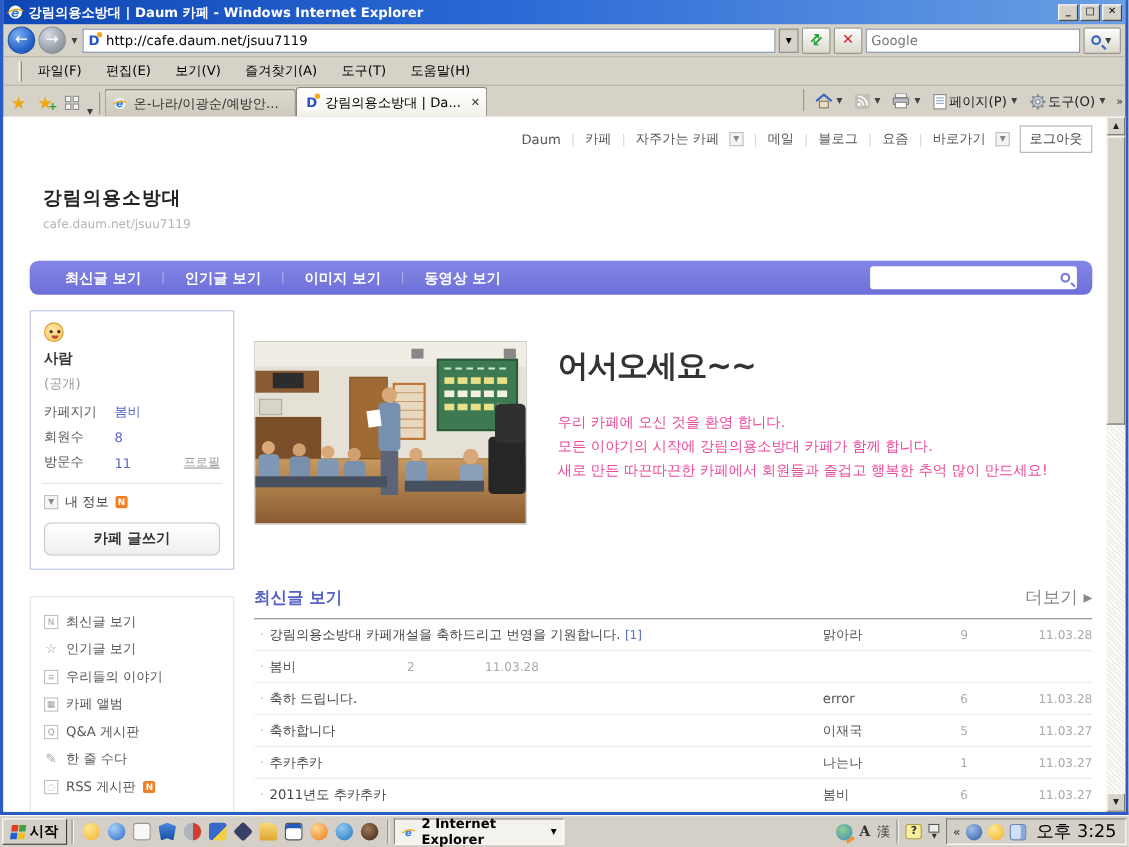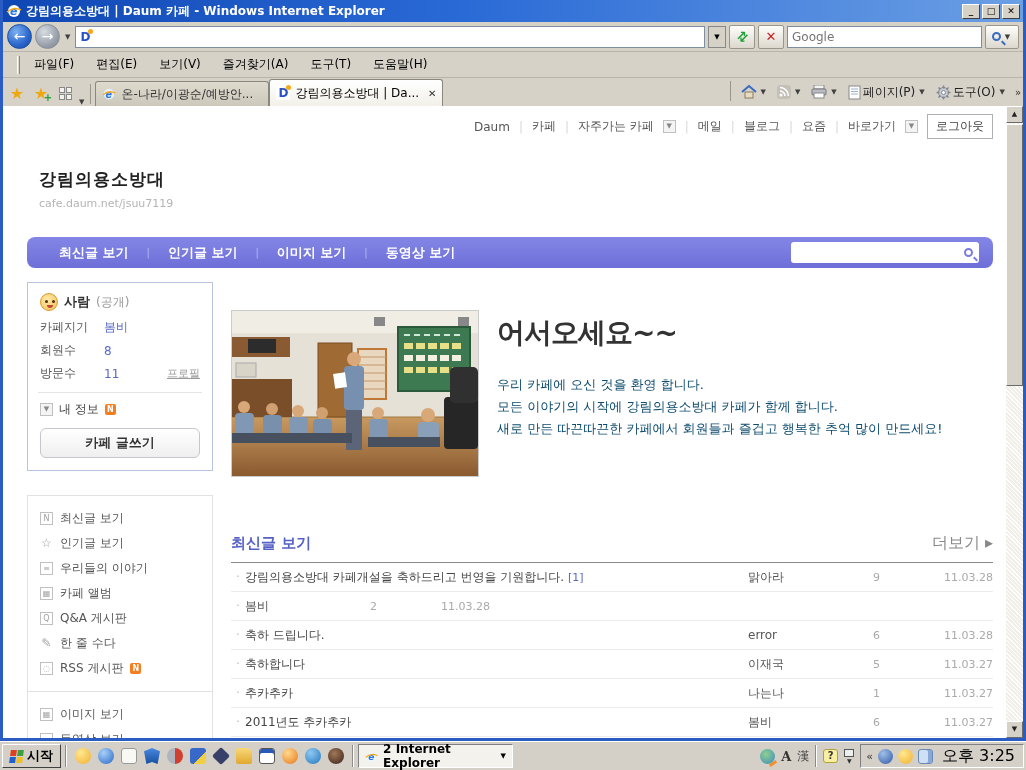--- a/index.html
+++ b/index.html
@@ -76,45 +76,45 @@
   .cafe-url { font-size:11px; color:#b4b4b4; margin-top:6px; }
 
   .navbar { position:absolute; top:131px; left:24px; right:30px; height:31px; background:linear-gradient(#8486e6,#6d6fd8); border-radius:8px; display:flex; align-items:center; padding:0 14px; }
   .nav-link { color:#fff; font-weight:bold; font-size:13px; padding:0 18px; }
   .nav-sep { color:rgba(255,255,255,.45); font-size:10px; }
   .nav-search { margin-left:auto; width:188px; height:21px; background:#fff; border-radius:3px; display:flex; align-items:center; padding:0 6px; }
   .nav-search input { border:none; outline:none; flex:1; font-size:12px; font-family:inherit; }
 
   .sidebar { position:absolute; top:176px; left:24px; width:186px; }
   .profile-box { border:1px solid #b9c4de; background:#fff; padding:10px 12px 12px; }
-  .profile-head { display:flex; align-items:flex-end; gap:6px; margin-bottom:8px; }
+  .profile-head { display:flex; align-items:flex-start; gap:6px; margin-bottom:8px;flex-direction:column; }
   .face { width:18px; height:18px; border-radius:50%; background:radial-gradient(circle at 40% 35%,#ffe9a8,#f6c052); border:1px solid #d89830; position:relative; }
   .face::before { content:""; position:absolute; left:4px; top:6px; width:3px; height:3px; border-radius:50%; background:#503018; box-shadow:7px 0 0 #503018; }
   .face::after { content:""; position:absolute; left:6px; top:11px; width:6px; height:3px; border-radius:0 0 4px 4px; background:#c04838; }
   .pf-name { font-weight:bold; color:#333; font-size:13px; }
   .pf-open { color:#999; font-size:12px; }
   .pf-row { display:flex; font-size:12px; color:#555; margin-top:6px; align-items:center; }
   .pf-label { width:64px; }
   .pf-val { color:#5868c8; }
   .pf-profile { margin-left:auto; color:#999; text-decoration:underline; font-size:11px; }
   .pf-div { border-top:1px solid #e4e4e4; margin:10px -2px 8px; }
   .myinfo { display:flex; align-items:center; gap:6px; font-size:12px; color:#444; }
   .badge-n { display:inline-block; min-width:11px; height:11px; background:#f57e20; color:#fff; font-size:8px; font-weight:bold; text-align:center; line-height:11px; border-radius:2px; }
   .write-btn { margin-top:10px; width:100%; height:30px; background:linear-gradient(#ffffff,#efefef); border:1px solid #c6c6cc; border-radius:6px; font-weight:bold; font-size:13px; color:#333; font-family:inherit; }
   .menu-box { border:1px solid #e2e2e2; border-top:none; background:#fff; padding:10px 12px; }
   .menu-box.first { margin-top:24px; border-top:1px solid #e2e2e2; }
   .sb-item { display:flex; align-items:center; gap:7px; font-size:12px; color:#555; padding:4px 0; }
   .sb-ic { width:13px; height:13px; border:1px solid #c0c0c0; color:#a0a0a0; font-size:8px; line-height:11px; text-align:center; flex:0 0 auto; }
   .sb-ic.noborder { border:none; font-size:12px; line-height:13px; }
 
   .main { position:absolute; top:176px; left:228px; right:30px; }
-  .welcome { display:flex; gap:18px; padding-top:28px; }
+  .welcome { display:flex; gap:28px; padding-top:28px; }
   .photo-frame { width:248px; height:167px; border:1px solid #ccc; flex:0 0 auto; }
   .welcome-text h1 { font-size:28px; color:#333; letter-spacing:-1px; margin:4px 0 22px; }
-  .welcome-text p { font-size:13px; color:#0c4a6e; line-height:22px; }
+  .welcome-text p { font-size:13px; color:#ec4899; line-height:22px; }
 
   .recent { margin-top:56px; }
   .recent-head { display:flex; align-items:center; padding-bottom:8px; border-bottom:1px solid #8a8a8a; }
   .recent-title { color:#5661c6; font-weight:bold; font-size:15px; }
   .more-link { margin-left:auto; color:#888; font-size:16px; }
   .post-row { display:flex; align-items:center; height:29px; border-bottom:1px solid #ececec; font-size:12px; }
   .post-bullet { color:#bbb; width:14px; text-align:center; flex:0 0 auto; }
   .post-title { color:#444; flex:1; white-space:nowrap; overflow:hidden; }
   .post-comment { color:#5868c8; font-size:11px; margin-left:4px; }
   .post-author { width:125px; color:#555; flex:0 0 auto; }
@@ -164,20 +164,21 @@
         <span class="winbtn">✕</span>
       </span>
     </div>
 
     <div class="addrbar">
       <span class="navcircle back">←</span>
       <span class="navcircle fwd">→</span>
       <span class="mini-drop">▼</span>
       <span class="addr-field">
         <span class="favicon-d">D</span>
+        <input value="http://cafe.daum.net/jsuu7119" style="">
       </span>
       <span class="addr-drop">▼</span>
       <span class="sqbtn">
           <span class="refresh-glyph">⇄</span>
         </span>
       <span class="sqbtn">
           <span class="stop-glyph">✕</span>
         </span>
       <span class="gsearch">
         <input placeholder="Google" style="">

